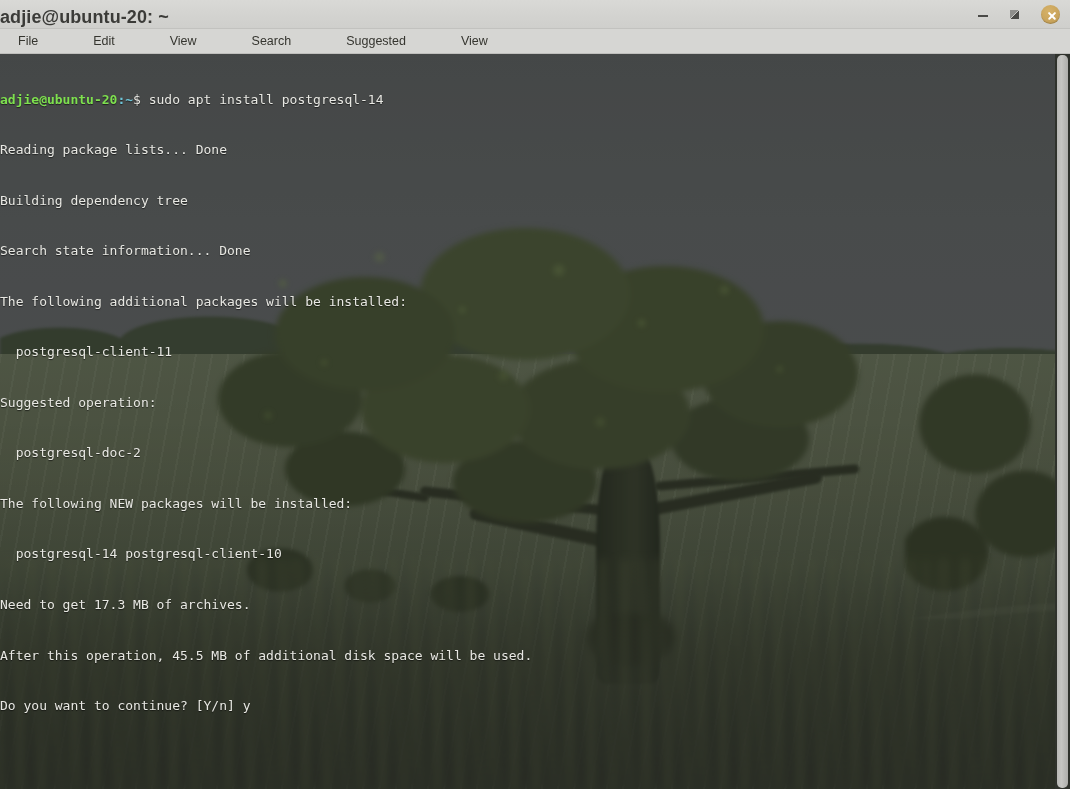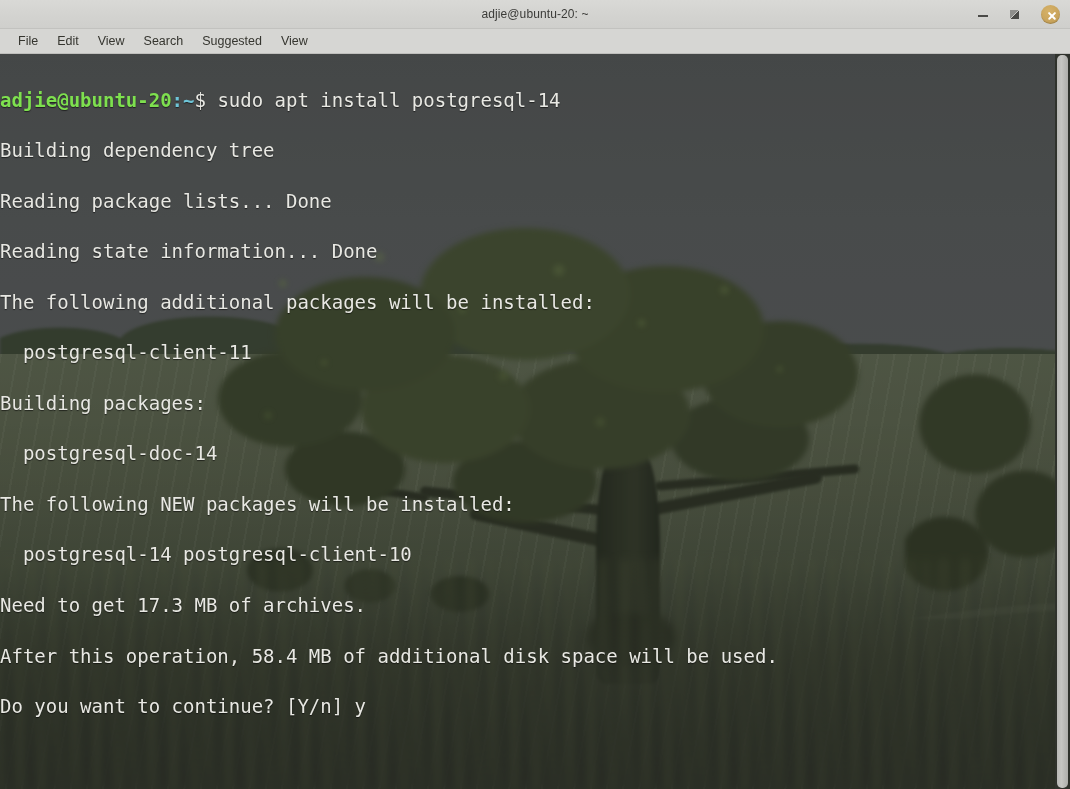--- a/index.html
+++ b/index.html
@@ -26,23 +26,23 @@
     width: 1070px;
     height: 29px;
     background: linear-gradient(to bottom, #d9d9d6 0%, #d3d3d0 55%, #cfcfcc 100%);
     border-bottom: 1px solid #c2c2bf;
     box-sizing: border-box;
   }
   #title-text {
     position: absolute;
     left: 0; right: 0;
     top: 7px;
-    text-align: center;
-    font-size: 12px;
-    font-weight: normal;
+    text-align: left;
+    font-size: 18px;
+    font-weight: bold;
     color: #3b3b38;
     letter-spacing: 0.1px;
     white-space: nowrap;
   }
   .winbtn {
     position: absolute;
     top: 4px;
     width: 21px;
     height: 21px;
     cursor: default;
@@ -89,20 +89,21 @@
     position: absolute;
     left: 0; top: 29px;
     width: 1070px;
     height: 25px;
     background: #d6d6d3;
     border-bottom: 1px solid #bfbfbc;
     box-sizing: border-box;
     display: flex;
     align-items: center;
     padding-left: 9px;
+    gap: 36px;
   }
   .menuitem {
     font-size: 12.5px;
     color: #35352f;
     padding: 2px 9px 3px 9px;
     margin-right: 1px;
     cursor: default;
     white-space: nowrap;
   }
 
@@ -274,21 +275,21 @@
 
   
   #screen {
     position: absolute;
     left: 0; top: 0;
     width: 1060px;
     height: 735px;
     padding: 4px 0 0 0;
     box-sizing: border-box;
     font-family: "DejaVu Sans Mono", "Liberation Mono", monospace;
-    font-size: 19px;
+    font-size: 13px;
     line-height: 16.85px;
     color: #e8e8e3;
     white-space: pre;
     text-shadow: 0 1px 1px rgba(0,0,0,0.55);
   }
   .line { height: 16.85px; }
   .user  { color: #7ee04f; font-weight: bold; }
   .path  { color: #6ec5d8; font-weight: bold; }
   .dollar{ color: #e8e8e3; }
   .cmd   { color: #e8e8e3; }
@@ -359,31 +360,31 @@
       <div id="trunk-flare"></div>
       <div id="canopy"></div>
       <div id="canopy-spots"></div>
       <div id="foreground"></div>
     </div>
 
     <div id="overlay"></div>
 
     <div id="screen">
       <div class="line"><span class="user">adjie@ubuntu-20</span><span class="path">:~</span><span class="dollar">$</span><span class="cmd"> sudo apt install postgresql-14</span></div>
+      <div class="line">Reading package lists... Done</div>
       <div class="line">Building dependency tree</div>
-      <div class="line">Reading package lists... Done</div>
-      <div class="line">Reading state information... Done</div>
+      <div class="line">Search state information... Done</div>
       <div class="line">The following additional packages will be installed:</div>
       <div class="line">  postgresql-client-11</div>
-      <div class="line">Building packages:</div>
-      <div class="line">  postgresql-doc-14</div>
+      <div class="line">Suggested operation:</div>
+      <div class="line">  postgresql-doc-2</div>
       <div class="line">The following NEW packages will be installed:</div>
       <div class="line">  postgresql-14 postgresql-client-10</div>
       <div class="line">Need to get 17.3 MB of archives.</div>
-      <div class="line">After this operation, 58.4 MB of additional disk space will be used.</div>
+      <div class="line">After this operation, 45.5 MB of additional disk space will be used.</div>
       <div class="line">Do you want to continue? [Y/n] y</div>
     </div>
   </div>
 
   <div id="scrollbar-track"></div>
   <div id="scrollbar-thumb"></div>
 
 </div>
 
 </body></html>

